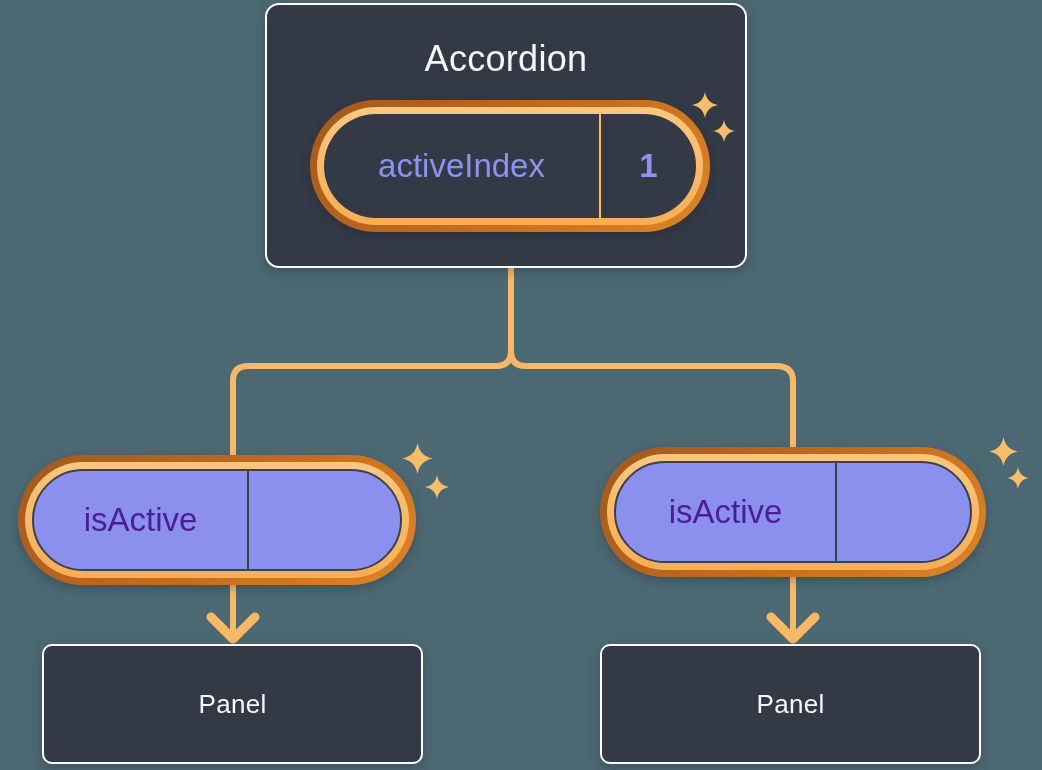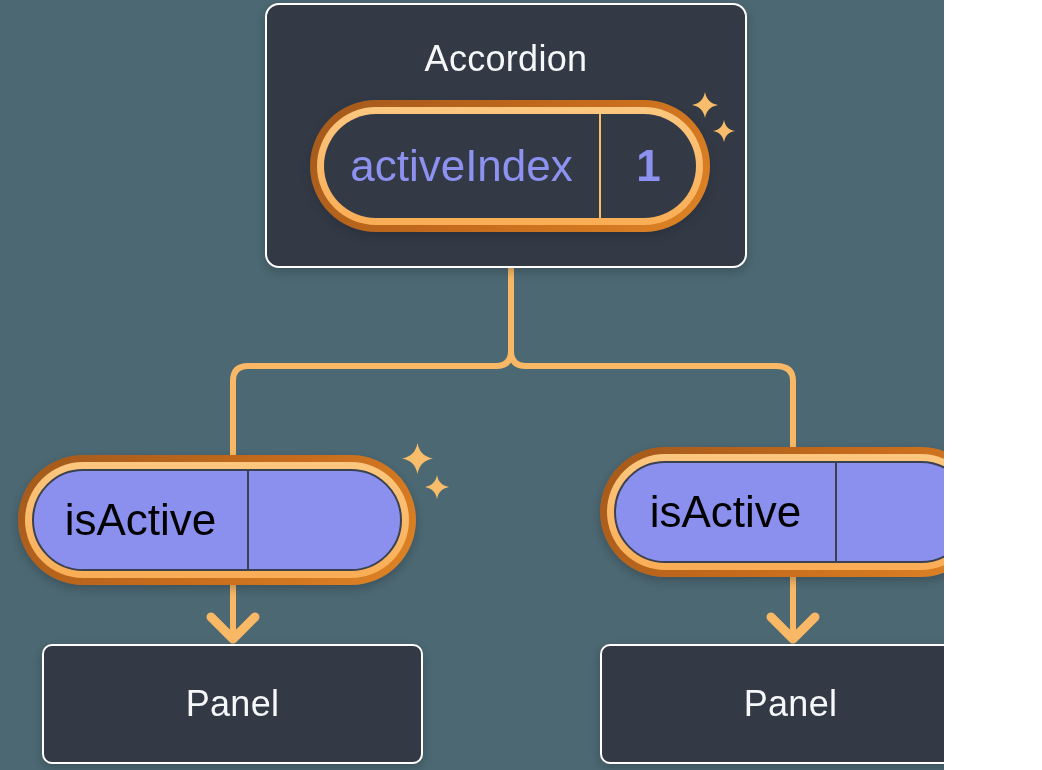--- a/index.html
+++ b/index.html
@@ -1,35 +1,35 @@
 <!DOCTYPE html>
 <html><head>
 <meta charset="utf-8">
 <style>
   html,body { margin:0; padding:0; }
   .canvas {
-    position:relative; width:944px; height:770px;
+    position:relative; width:1042px; height:770px;
     background:#4c6872; overflow:hidden;
     font-family:"Liberation Sans", sans-serif;
   }
   .connectors { position:absolute; left:0; top:0; width:1042px; height:770px; z-index:0; }
 
   .card {
     position:absolute; box-sizing:border-box; background:#333a46;
     border:2px solid #ffffff; box-shadow:0 4px 10px rgba(18,24,34,.25); z-index:1;
   }
   .accordion-card { left:265px; top:3px; width:482px; height:265px; border-radius:14px; }
   .card-title {
     position:absolute; top:33px; left:0; width:100%; text-align:center;
     font-size:36px; font-weight:500; color:#f6f7f9; letter-spacing:.3px;
   }
   .panel-card {
     top:644px; width:381px; height:120px; border-radius:10px;
     display:flex; align-items:center; justify-content:center;
-    font-size:36px; font-weight:500; color:#f6f7f9; letter-spacing:.3px;
+    font-size:26px; font-weight:500; color:#f6f7f9; letter-spacing:.3px;
   }
   .panel-left  { left:42px; }
   .panel-right { left:600px; }
 
   .pill { position:absolute; z-index:2; }
   .pill-outer {
     width:100%; height:100%; border-radius:999px; box-sizing:border-box; padding:7px;
     background:linear-gradient(135deg,#a2591c 0%,#c76c1c 55%,#de8426 100%);
     box-shadow:0 4px 8px rgba(18,24,34,.25);
   }
@@ -37,37 +37,37 @@
     width:100%; height:100%; border-radius:999px; box-sizing:border-box; padding:7px;
     background:linear-gradient(180deg,#fcc77f 0%,#f9ad55 100%);
   }
   .pill-inner {
     width:100%; height:100%; border-radius:999px; box-sizing:border-box;
     display:flex; align-items:stretch; overflow:hidden;
   }
   .state-inner { background:#333a46; }
   .prop-inner  { background:#8b90ee; border:2px solid #3a4150; }
 
-  .cell { display:flex; align-items:center; justify-content:center; font-size:44px; }
+  .cell { display:flex; align-items:center; justify-content:center; font-size:33px; }
   .divider { width:2px; align-self:stretch; }
   .divider-amber { background:#f9bc67; }
   .divider-dark  { background:#3a4150; }
 
   .state-pill { left:310px; top:100px; width:400px; height:132px; }
   .state-pill .cell-left { flex:0 0 275px; }
   .state-pill .cell-right { flex:1 1 auto; }
   .state-text { color:#8d92f0; }
   .bold { font-weight:700; }
 
   .prop-pill-left  { left:18px;  top:455px; width:398px; height:130px; }
   .prop-pill-left .cell-left { flex:0 0 213px; }
   .prop-pill-right { left:600px; top:447px; width:386px; height:130px; }
   .prop-pill-right .cell-left { flex:0 0 219px; }
   .prop-pill .cell-right { flex:1 1 auto; }
-  .prop-text { color:#000000; }
+  .prop-text { color:#4c1d95; }
 
   .sparkle { position:absolute; z-index:3; }
 </style>
 </head>
 <body>
 
 <div class="canvas">
 
   <svg class="connectors" viewBox="0 0 1042 770" xmlns="http://www.w3.org/2000/svg">
     <g stroke="#f8b865" stroke-width="6" fill="none">

